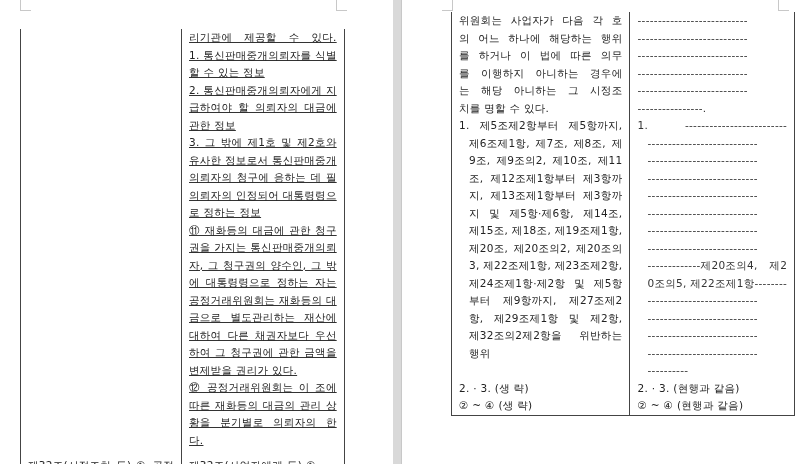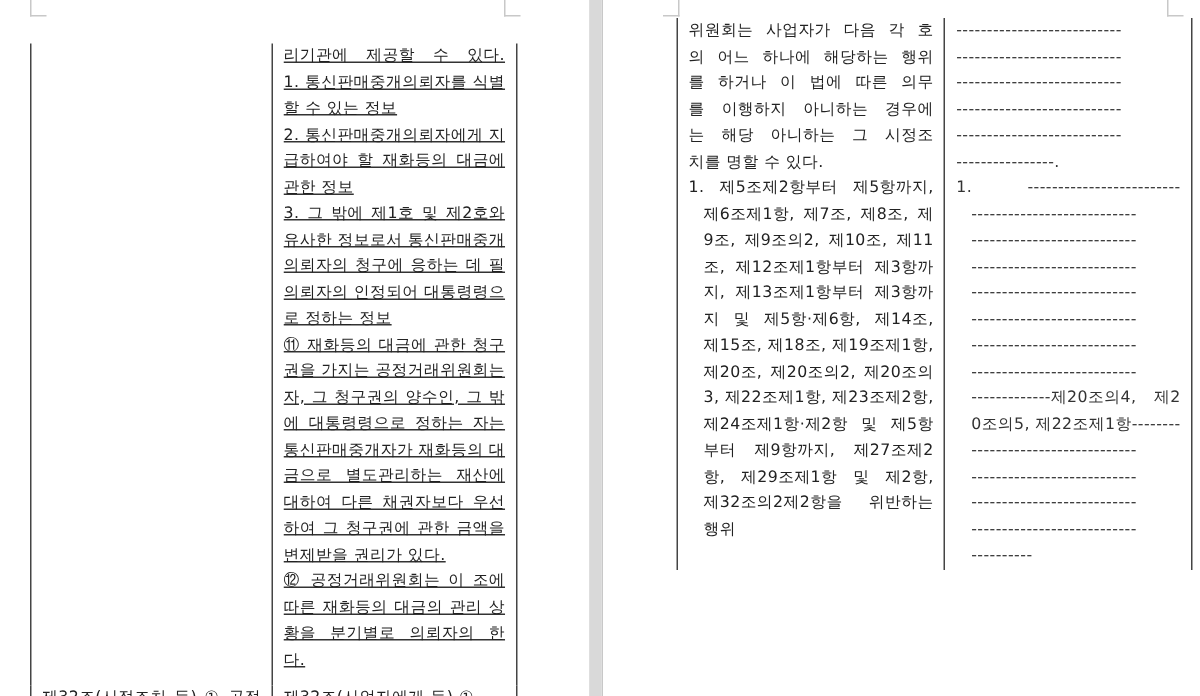--- a/index.html
+++ b/index.html
@@ -56,32 +56,32 @@
   <table class="doc" id="tbl-left">
     <tbody>
         <tr>
       <td class="c1" style="height:428px;"></td>
       <td class="c2">
         <div class="cell-text" id="left-col2">
           <span class="line u">리기관에 제공할 수 있다.</span>
           <span class="line u">1. 통신판매중개의뢰자를 식별</span>
           <span class="line u last">할 수 있는 정보</span>
           <span class="line u">2. 통신판매중개의뢰자에게 지</span>
-          <span class="line u">급하여야 할 재화등의 대금에</span>
+          <span class="line u">급하여야 할 의뢰자의 대금에</span>
           <span class="line u last">관한 정보</span>
           <span class="line u">3. 그 밖에 제1호 및 제2호와</span>
           <span class="line u">유사한 정보로서 통신판매중개</span>
           <span class="line u">의뢰자의 청구에 응하는 데 필</span>
           <span class="line u">의뢰자의 인정되어 대통령령으</span>
           <span class="line u last">로 정하는 정보</span>
           <span class="line u">⑪ 재화등의 대금에 관한 청구</span>
-          <span class="line u">권을 가지는 공정거래위원회는</span>
+          <span class="line u">권을 가지는 통신판매중개의뢰</span>
           <span class="line u">자, 그 청구권의 양수인, 그 밖</span>
           <span class="line u">에 대통령령으로 정하는 자는</span>
-          <span class="line u">통신판매중개자가 재화등의 대</span>
+          <span class="line u">공정거래위원회는 재화등의 대</span>
           <span class="line u">금으로 별도관리하는 재산에</span>
           <span class="line u">대하여 다른 채권자보다 우선</span>
           <span class="line u">하여 그 청구권에 관한 금액을</span>
           <span class="line u last">변제받을 권리가 있다.</span>
           <span class="line u">⑫ 공정거래위원회는 이 조에</span>
           <span class="line u">따른 재화등의 대금의 관리 상</span>
           <span class="line u">황을 분기별로 의뢰자의 한</span>
           <span class="line u last">다.</span>
         </div>
       </td>
@@ -152,14 +152,24 @@
         <span class="line indent">-------------제20조의4, 제2</span>
         <span class="line indent">0조의5, 제22조제1항--------</span>
         <span class="line indent">---------------------------</span>
         <span class="line indent">---------------------------</span>
         <span class="line indent">---------------------------</span>
         <span class="line indent">---------------------------</span>
         <span class="line indent last">----------</span>
       </div>
     </td>
   </tr>
+  <tr class="bottom">
+    <td class="c1" style="text-align-last:left;">
+      <span class="line last">2. · 3. (생  략)</span>
+      <span class="line last">②  ~ ④  (생  략)</span>
+    </td>
+    <td class="c2" style="text-align-last:left;">
+      <span class="line last">2. · 3. (현행과 같음)</span>
+      <span class="line last">②  ~ ④  (현행과 같음)</span>
+    </td>
+  </tr>
 </tbody>
   </table>
 
 </body></html>

